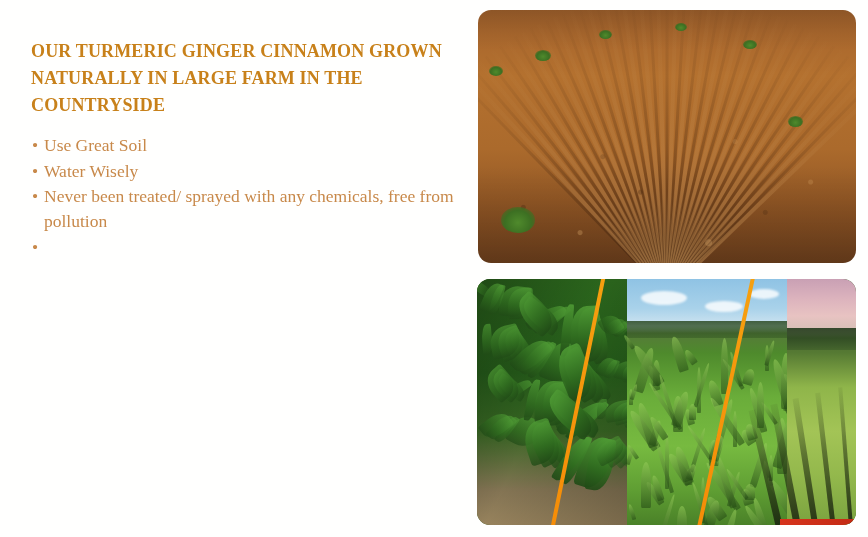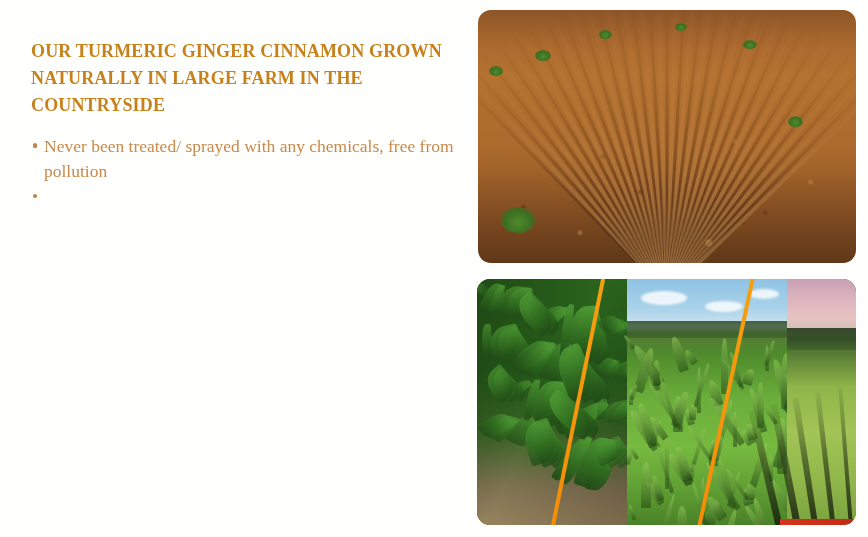--- a/index.html
+++ b/index.html
@@ -253,23 +253,25 @@
 
 <div class="slide">
 
   <div class="text-col">
 
     <div class="heading heading-1">OUR TURMERIC GINGER CINNAMON GROWN NATURALLY IN LARGE FARM IN THE COUNTRYSIDE</div>
 
     <ul class="bullet-list">
       <li class="bullet-item">
         <span class="dot">•</span>
+        <span>Use Great Soil</span>
       </li>
       <li class="bullet-item">
         <span class="dot">•</span>
+        <span>Water Wisely</span>
       </li>
       <li class="bullet-item">
         <span class="dot">•</span>
         <span>Never been treated/ sprayed with any chemicals, free from pollution</span>
       </li>
       <li class="bullet-item">
         <span class="dot">•</span>
       </li>
     </ul>
 

